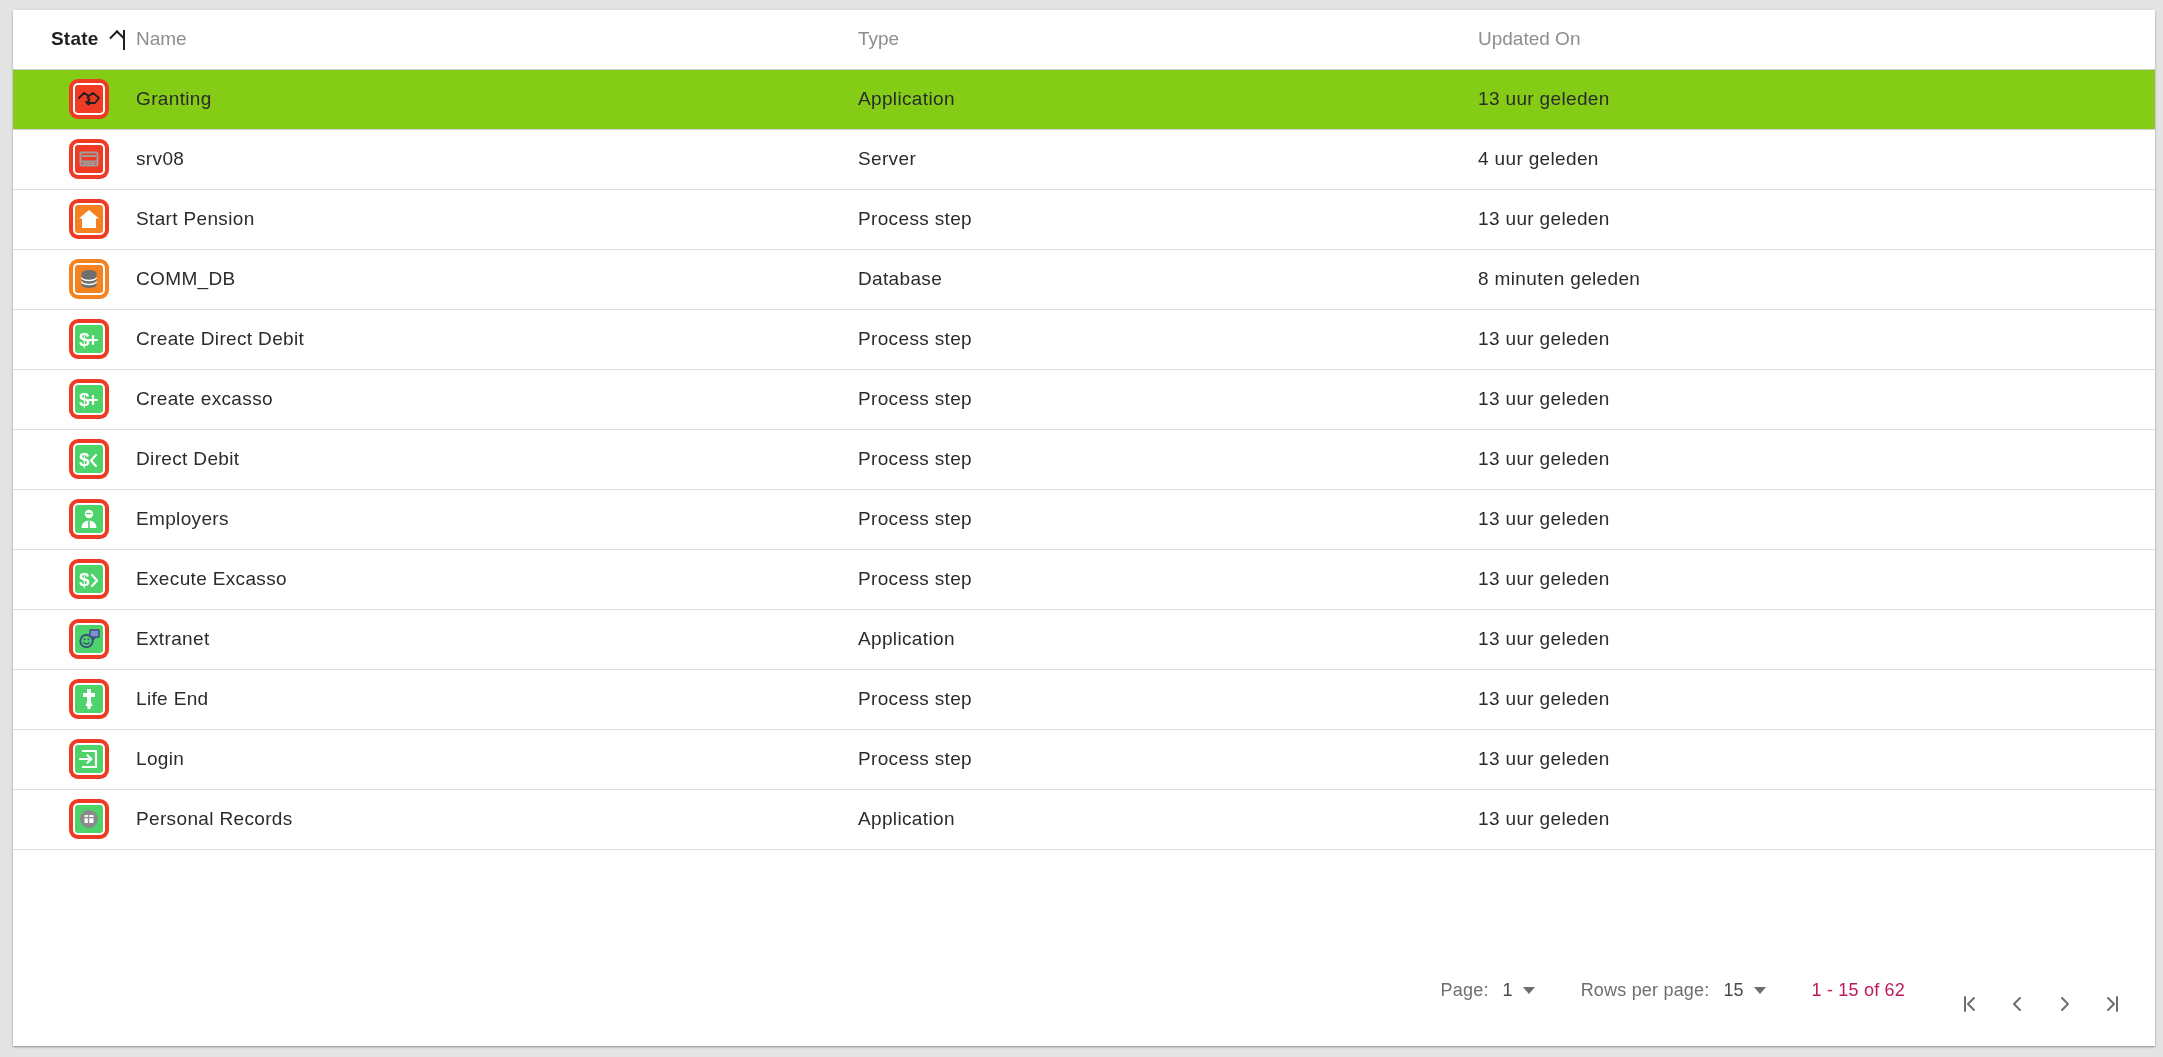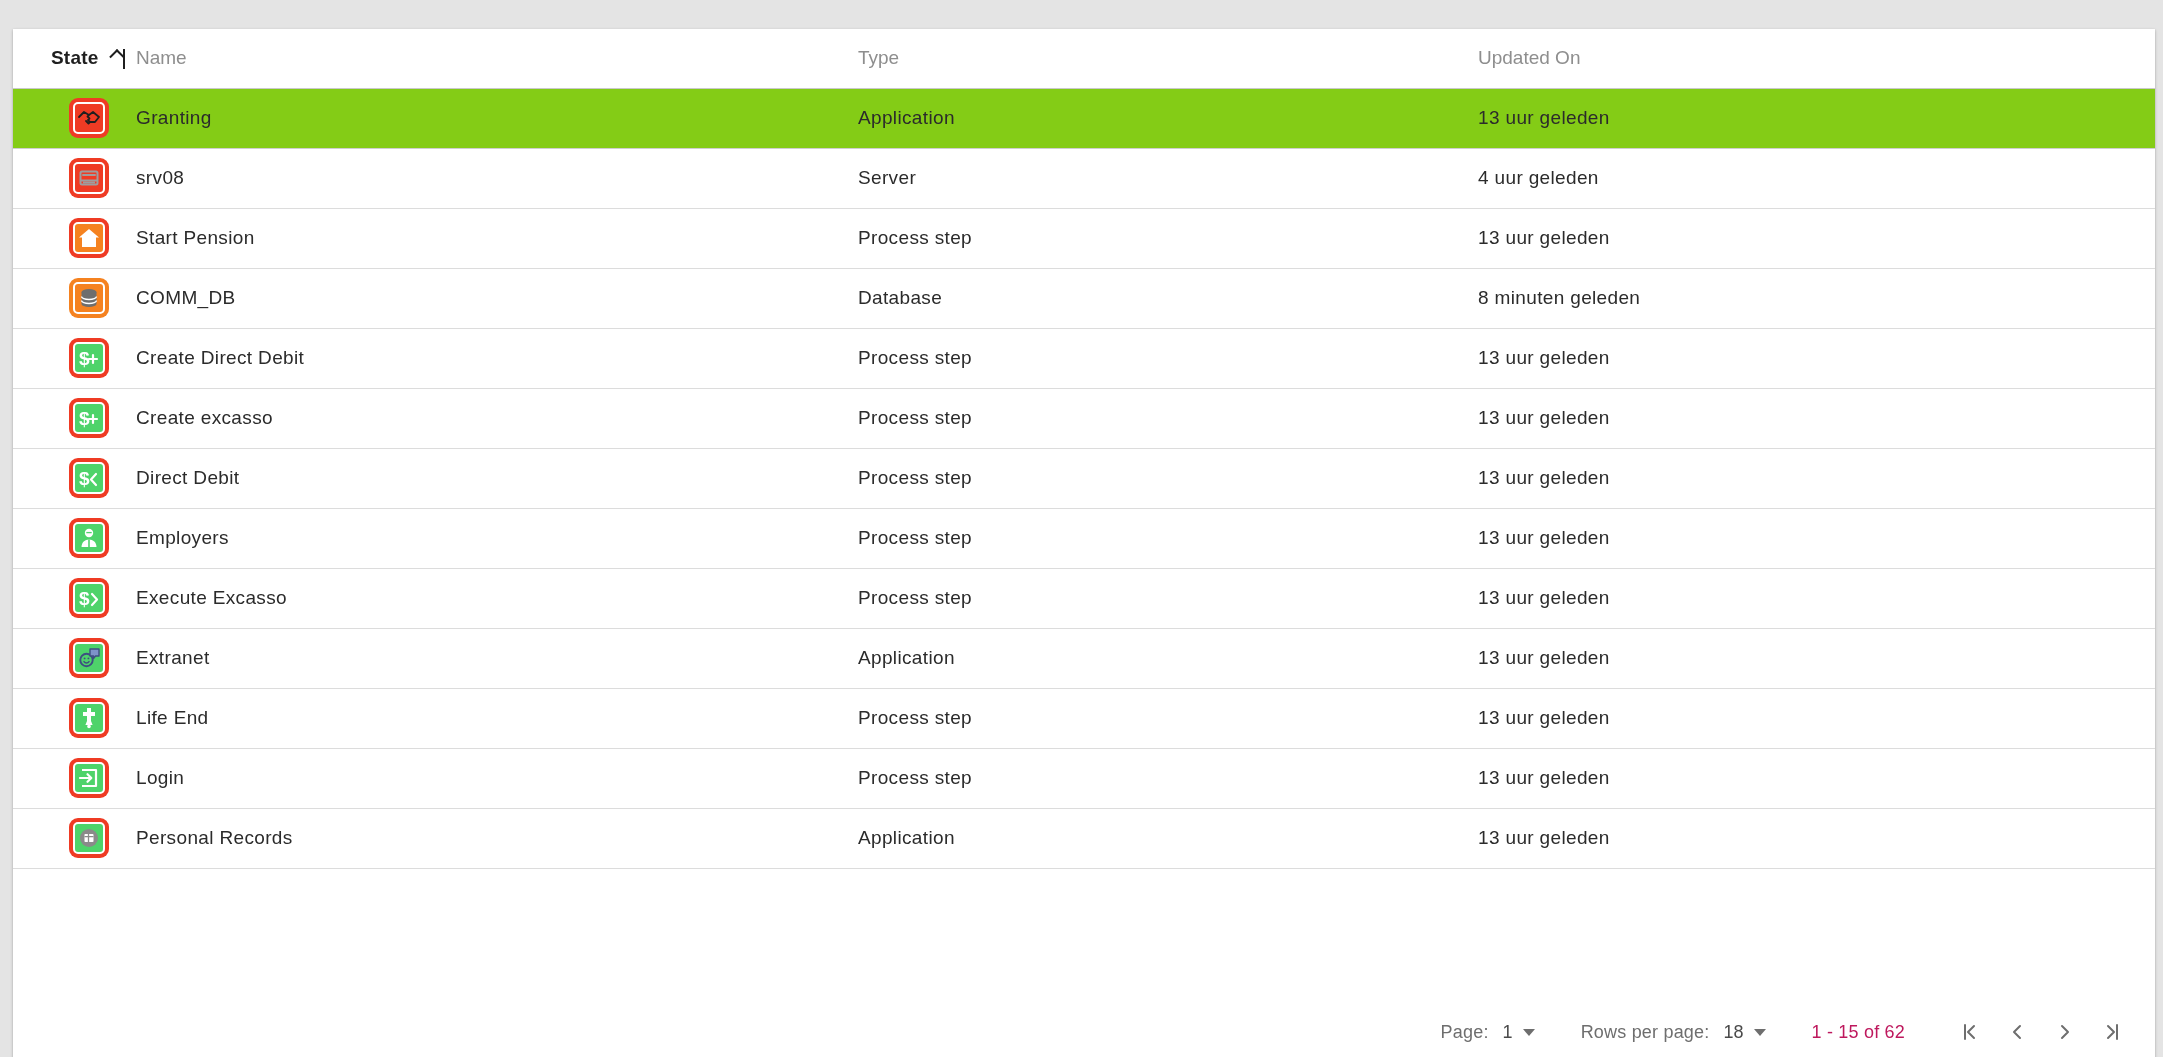--- a/index.html
+++ b/index.html
@@ -8,21 +8,20 @@
     margin: 0; padding: 0;
     width: 2163px; height: 1057px;
     background: #e4e4e4;
     font-family: "Liberation Sans", sans-serif;
     overflow: hidden;
   }
   .page {
     position: relative;
     width: 2163px; height: 935px;
     background: #e4e4e4;
-    margin-top: 19px;
   }
   .card {
     position: absolute;
     left: 13px; top: 10px;
     width: 2142px; height: 1036px;
     background: #ffffff;
     box-shadow: 0 1px 3px rgba(0,0,0,0.22), 0 1px 1px rgba(0,0,0,0.14);
     overflow: hidden;
   }
   
@@ -110,21 +109,21 @@
     border: 2px solid #ffffff;
   }
   .sicon svg { display: block; }
 
   
   .paginator {
     position: absolute;
     right: 0; bottom: 0;
     height: 66px;
     display: flex;
-    align-items: center;
+    align-items: flex-start;
     padding-right: 18px;
     font-size: 18px;
     color: #6e6e6e;
   }
   .pg-label { margin-right: 14px; letter-spacing: .2px; }
   .pg-select {
     display: flex; align-items: center;
     color: #4a4a4a;
     margin-right: 46px;
     cursor: pointer;
@@ -417,21 +416,21 @@
     </table>
 
     <div class="paginator">
       <span class="pg-label">Page:</span>
       <span class="pg-select">
         <span class="val">1</span>
         <span class="caret"></span>
       </span>
       <span class="pg-label">Rows per page:</span>
       <span class="pg-select">
-        <span class="val">18</span>
+        <span class="val">15</span>
         <span class="caret"></span>
       </span>
       <span class="pg-range">1 - 15 of 62</span>
 
       <button class="pg-btn">
         <svg width="24" height="24" viewBox="0 0 24 24">
           <path d="M8 5 V19" stroke="#6e6e6e" stroke-width="2" fill="none" stroke-linecap="round"></path>
           <path d="M17 6 L11 12 L17 18" stroke="#6e6e6e" stroke-width="2" fill="none" stroke-linecap="round" stroke-linejoin="round"></path>
         </svg>
       </button>

